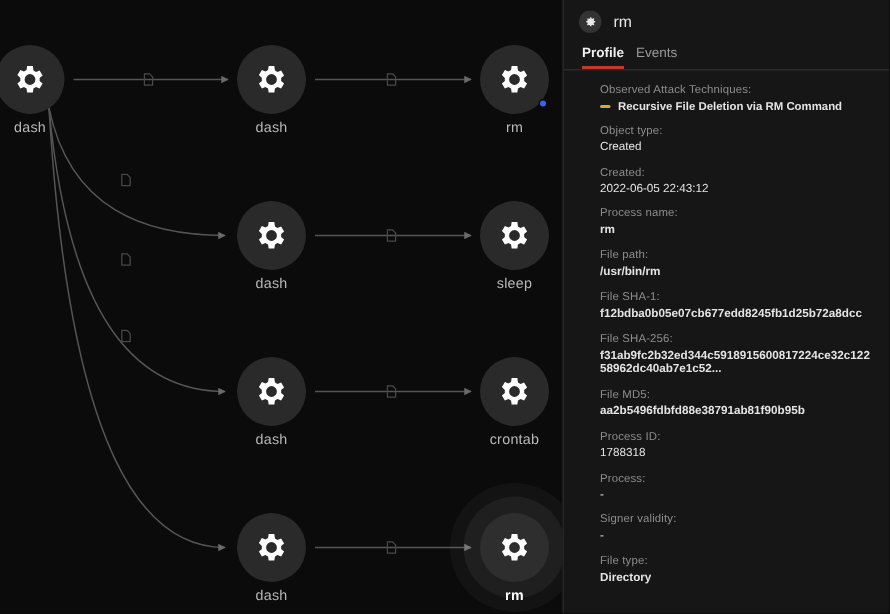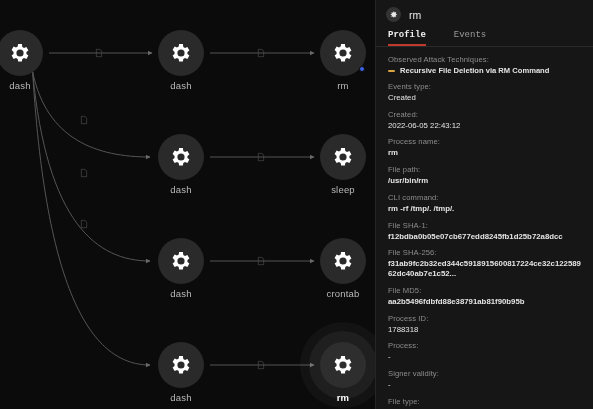--- a/index.html
+++ b/index.html
@@ -81,35 +81,34 @@
     padding: 7px 10px 5px 10px;
   }
   #panel-header .hicon {
     width: 15px; height: 15px; border-radius: 50%;
     background: #333; display: flex; align-items: center; justify-content: center;
   }
   #panel-header .hicon svg { width: 9px; height: 9px; }
   #panel-header .htitle { font-size: 10.5px; color: #e8e8e8; }
 
   #tabs {
-    display: flex; gap: 28px;
+    display: flex; gap: 8px;
     padding: 3px 12px 0 12px;
     border-bottom: 1px solid #2a2a2a;
-    font-family: Liberation Mono, monospace;
   }
   .tab {
     font-size: 9px; color: #9a9a9a;
     padding-bottom: 4px;
     border-bottom: 2px solid transparent;
     cursor: pointer;
   }
   .tab.active { color: #f0f0f0; font-weight: bold; border-bottom-color: #c0392b; }
 
   #fields { padding: 8px 12px 10px 12px; }
-  .field { margin-bottom: 7px; }
+  .field { margin-bottom: 7px; margin-left: 12px; }
   .field .k {
     font-size: 7.6px; color: #8d8d8d;
     margin-bottom: 2px; letter-spacing: .1px;
   }
   .field .v {
     font-size: 7.8px; color: #e4e4e4;
     font-weight: bold;
     word-break: break-all; line-height: 1.25;
   }
   .field .v.plain { font-weight: normal; }
@@ -283,40 +282,36 @@
     <div id="fields">
       <div class="field">
         <div class="k">Observed Attack Techniques:</div>
         <div class="oat-row">
           <span class="oat-dash"></span>
           <span class="oat-text">Recursive File Deletion via RM Command</span>
         </div>
       </div>
       <div id="field-list">
           <div class="field">
-            <div class="k">Events type:</div>
+            <div class="k">Object type:</div>
             <div class="v plain">Created</div>
           </div>
           <div class="field">
             <div class="k">Created:</div>
             <div class="v plain">2022-06-05 22:43:12</div>
           </div>
           <div class="field">
             <div class="k">Process name:</div>
             <div class="v">rm</div>
           </div>
           <div class="field">
             <div class="k">File path:</div>
             <div class="v">/usr/bin/rm</div>
           </div>
           <div class="field">
-            <div class="k">CLI command:</div>
-            <div class="v">rm -rf /tmp/. /tmp/.</div>
-          </div>
-          <div class="field">
             <div class="k">File SHA-1:</div>
             <div class="v">f12bdba0b05e07cb677edd8245fb1d25b72a8dcc</div>
           </div>
           <div class="field">
             <div class="k">File SHA-256:</div>
             <div class="v">f31ab9fc2b32ed344c5918915600817224ce32c12258962dc40ab7e1c52...</div>
           </div>
           <div class="field">
             <div class="k">File MD5:</div>
             <div class="v">aa2b5496fdbfd88e38791ab81f90b95b</div>

